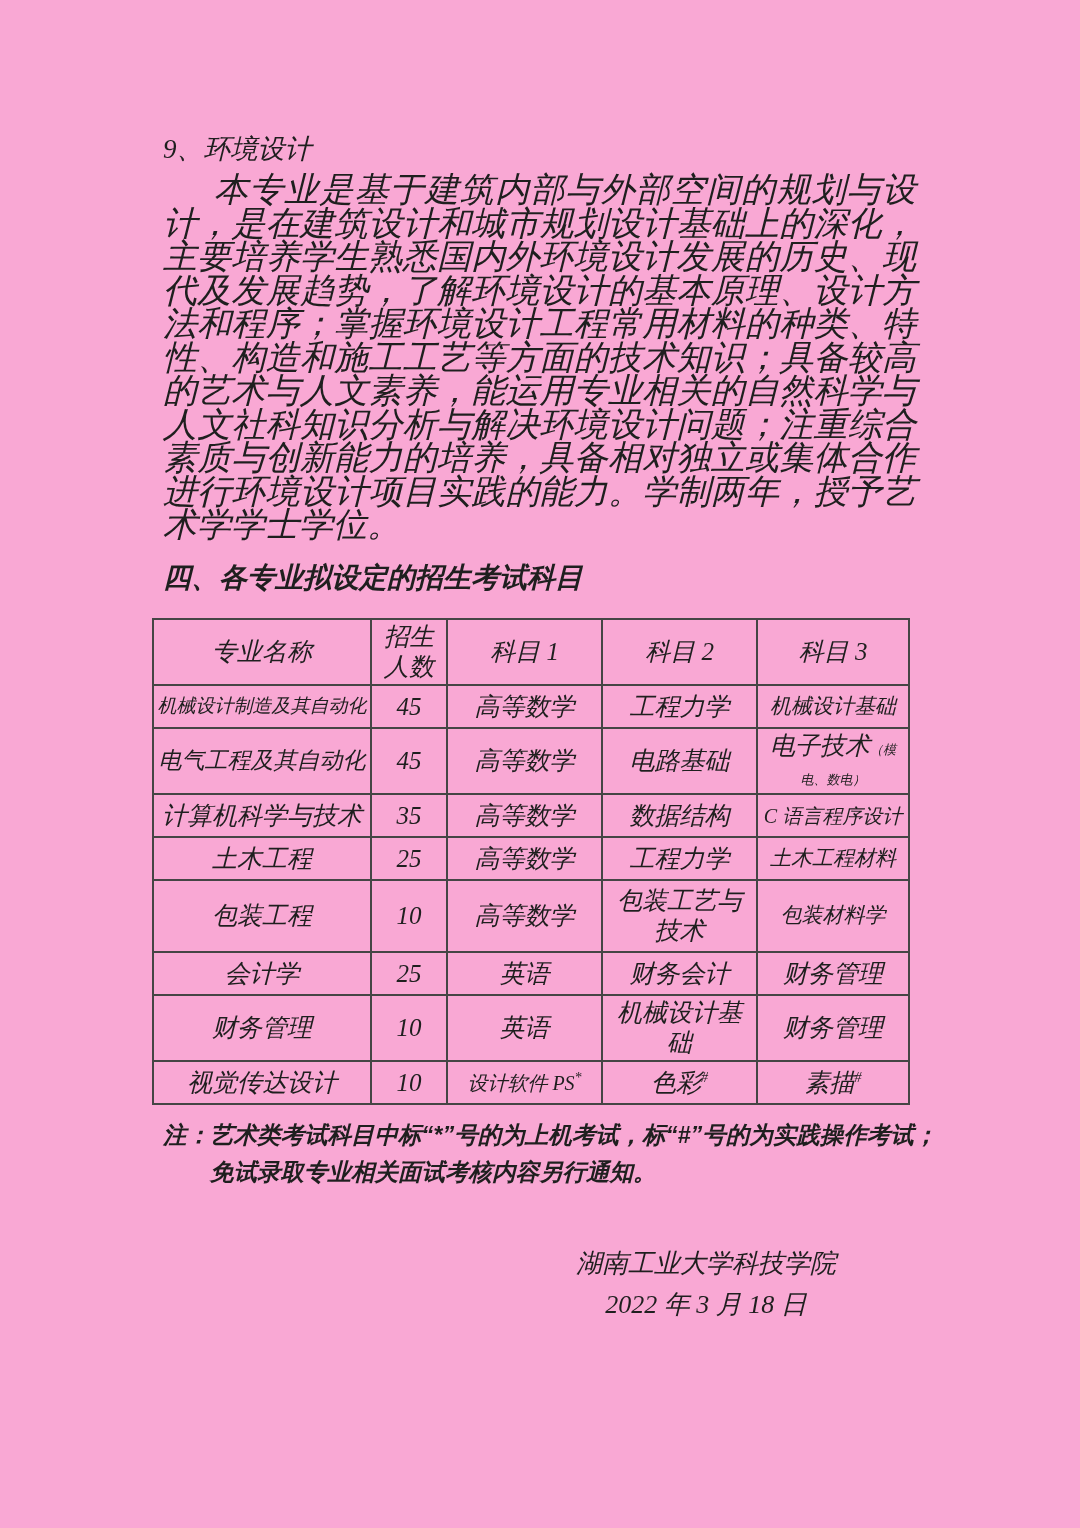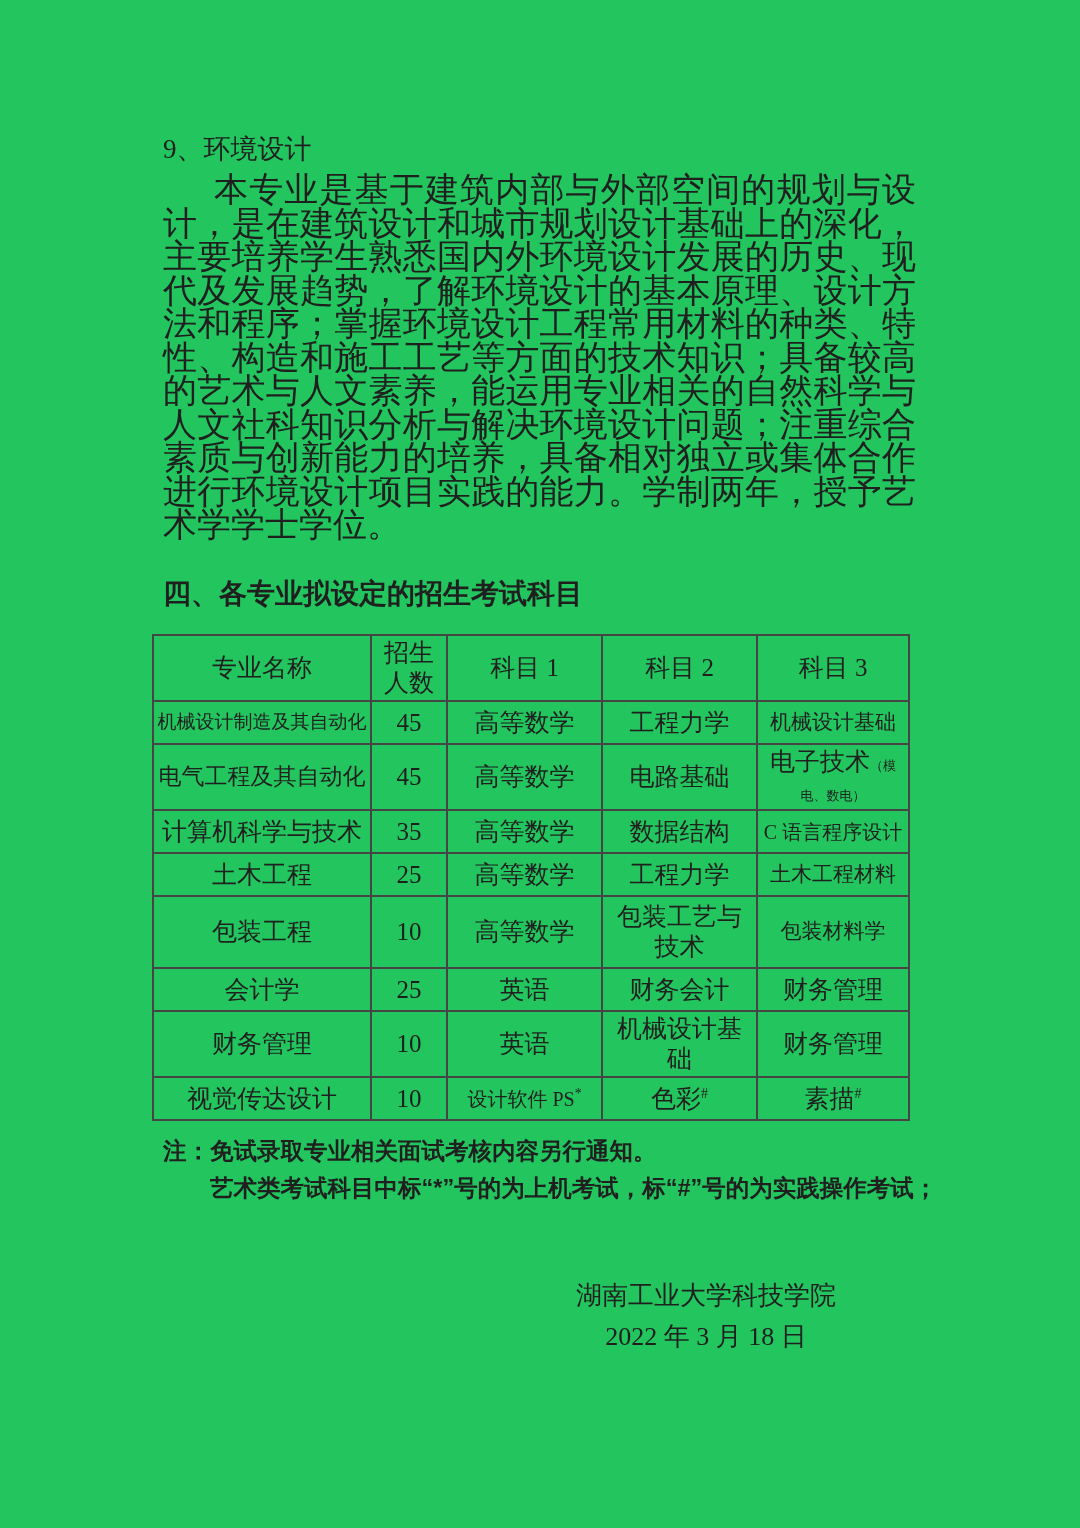--- a/index.html
+++ b/index.html
@@ -1,39 +1,40 @@
 <!DOCTYPE html>
 <html><head>
 <meta charset="utf-8">
 <style>
   html,body{margin:0;padding:0;background:#ffffff;}
   .page{
     position:relative;
     width:1080px;height:1528px;
-    background:#22c55e;
+    background:#f9a8d4;
     color:#1f1f1f;
     font-family:"Liberation Serif","DejaVu Serif",serif;
     overflow:hidden;
+    font-style:italic;
   }
   .sec9-title{
     margin:133px 0 0 163px;
     font-size:27px;
     line-height:1.2;
     font-weight:normal;
   }
   .sec9-body{
     margin:8px 0 0 163px;
     width:753px;
     font-size:34px;
     line-height:33.5px;
     text-align:justify;
     text-indent:51px;
   }
   .sec4-title{
-    margin:36px 0 0 163px;
+    margin:20px 0 0 163px;
     font-size:28px;
     line-height:1.15;
     font-weight:bold;
     font-family:"Liberation Sans","DejaVu Sans",sans-serif;
   }
   table.exam{
     margin:24px 0 0 152px;
     width:756px;
     border-collapse:collapse;
     table-layout:fixed;
@@ -63,21 +64,21 @@
     width:800px;
     font-family:"Liberation Sans","DejaVu Sans",sans-serif;
     font-weight:bold;
     font-size:23.5px;
     line-height:37px;
   }
   .note-label{flex:0 0 auto;white-space:nowrap;}
   .note-line{display:block;white-space:nowrap;}
   .footer{
     display:inline-block;
-    margin:68px 0 0 576px;
+    margin:52px 0 0 576px;
     text-align:center;
     font-size:26px;
     line-height:41px;
   }
   .footer-line{display:block;}
 </style>
 </head>
 <body>
 
 <div class="page">
@@ -161,22 +162,22 @@
         <td class="f20"><span>设计软件 PS</span><sup class="mark">*</sup></td>
         <td><span>色彩</span><sup class="mark">#</sup></td>
         <td><span>素描</span><sup class="mark">#</sup></td>
       </tr>
     </tbody>
   </table>
 
   <div class="note">
     <span class="note-label">注：</span>
     <span class="note-text">
+      <span class="note-line">艺术类考试科目中标“*”号的为上机考试，标“#”号的为实践操作考试；</span>
       <span class="note-line">免试录取专业相关面试考核内容另行通知。</span>
-      <span class="note-line">艺术类考试科目中标“*”号的为上机考试，标“#”号的为实践操作考试；</span>
     </span>
   </div>
 
   <div class="footer">
     <span class="footer-line">湖南工业大学科技学院</span>
     <span class="footer-line">2022 年 3 月 18 日</span>
   </div>
 
 </div>
 

